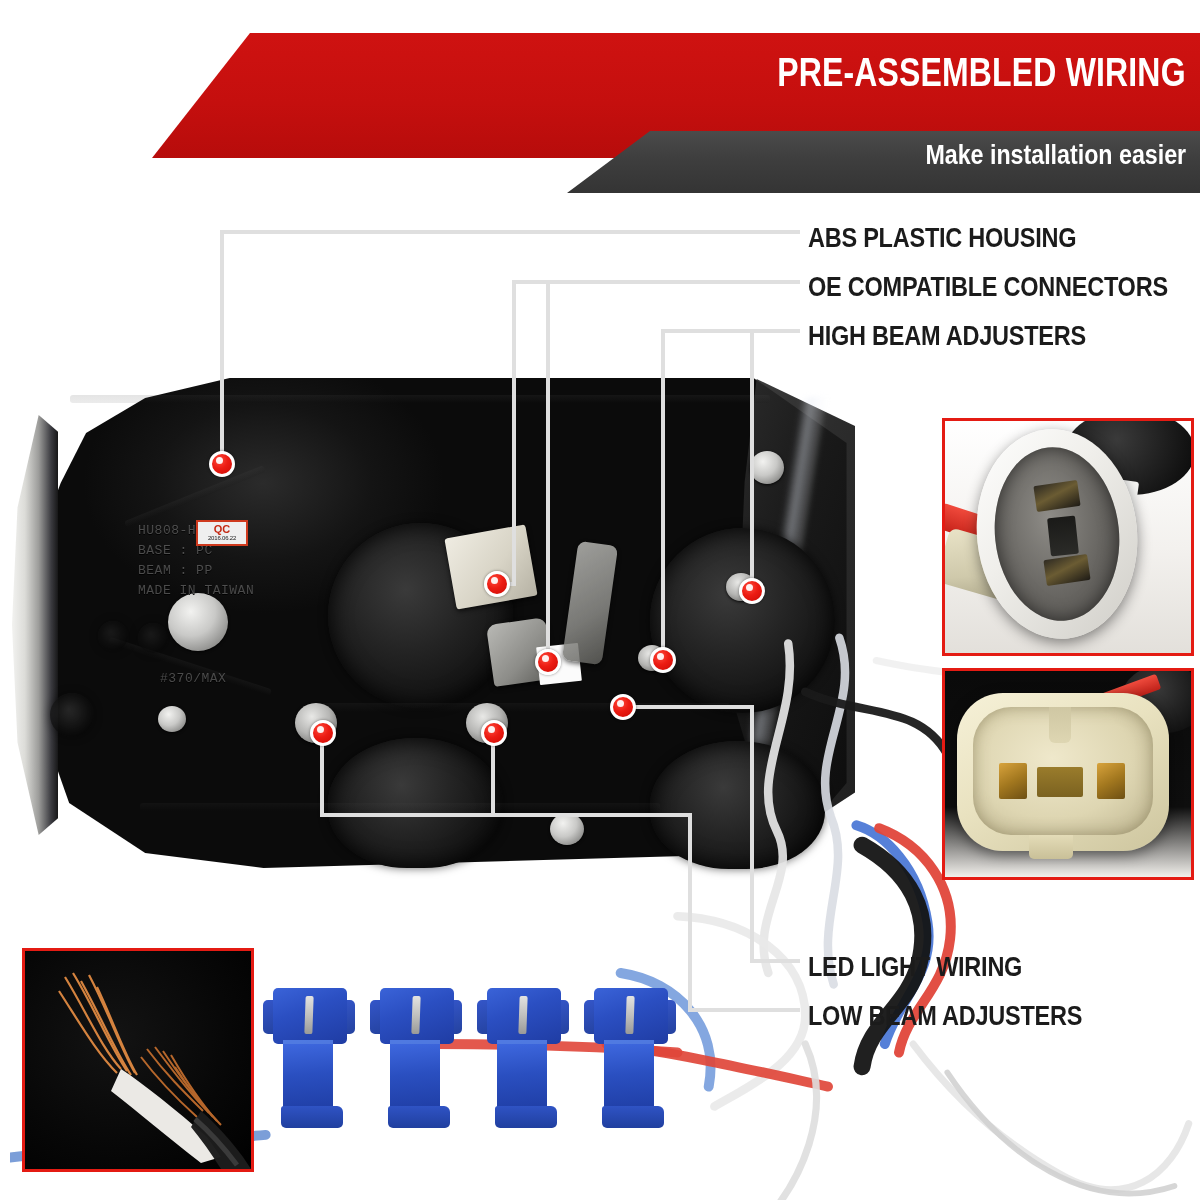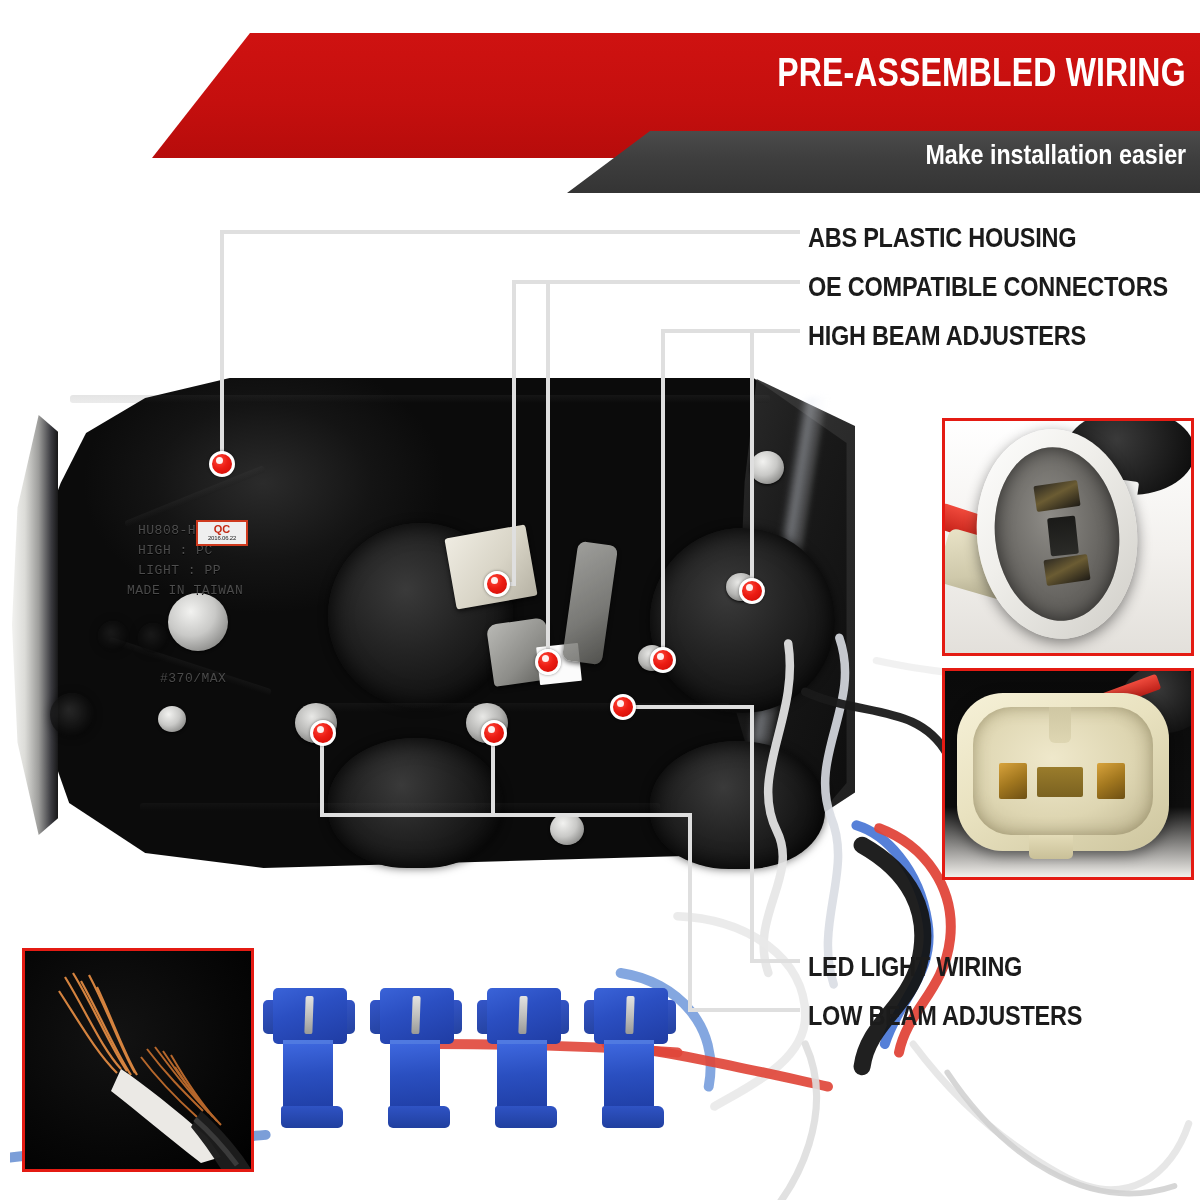--- a/index.html
+++ b/index.html
@@ -233,23 +233,23 @@
     <div class="cap-screw" style="left:148px; top:333px; width:28px; height:26px;"></div>
     <div class="cap-screw" style="left:540px; top:440px; width:34px; height:32px;"></div>
     <div class="cap-screw" style="left:740px; top:78px; width:34px; height:33px;"></div>
 
     <div class="adj-screw" style="left:285px; top:330px; width:42px; height:40px;"></div>
     <div class="adj-screw" style="left:456px; top:330px; width:42px; height:40px;"></div>
     <div class="adj-screw" style="left:716px; top:200px; width:30px; height:28px;"></div>
     <div class="adj-screw" style="left:628px; top:272px; width:28px; height:26px;"></div>
 
     <div class="emboss" style="left:128px; top:150px;">HU808-H0</div>
-    <div class="emboss" style="left:128px; top:170px;">HIGH : PC</div>
-    <div class="emboss" style="left:128px; top:190px;">LIGHT : PP</div>
-    <div class="emboss" style="left:117px; top:210px;">MADE IN TAIWAN</div>
+    <div class="emboss" style="left:128px; top:170px;">BASE : PC</div>
+    <div class="emboss" style="left:128px; top:190px;">BEAM : PP</div>
+    <div class="emboss" style="left:128px; top:210px;">MADE IN TAIWAN</div>
     <div class="emboss" style="left:150px; top:298px;">#370/MAX</div>
 
     <svg class="leaders" style="z-index:13;" viewBox="0 0 845 500" width="845" height="500">
       <g fill="none" stroke-linecap="round">
         <path d="M548 18 C 556 70, 520 110, 540 150 C 556 182, 520 210, 534 250" stroke="#e6e6e6" stroke-width="6" opacity=".92"></path>
         <path d="M584 14 C 600 60, 562 96, 578 140 C 594 178, 566 214, 580 258" stroke="#d9dde3" stroke-width="6" opacity=".9"></path>
         <path d="M610 30 C 680 46, 718 34, 726 70 C 732 98, 700 108, 684 136" stroke="#efefef" stroke-width="5" opacity=".88"></path>
         <path d="M560 52 C 600 70, 640 60, 660 96" stroke="#1a1a1a" stroke-width="6" opacity=".95"></path>
         <path d="M596 146 C 616 152, 640 176, 646 214 C 652 250, 626 268, 616 300" stroke="#4d79d6" stroke-width="7" opacity=".95"></path>
         <path d="M612 148 C 644 160, 666 190, 662 226 C 658 262, 632 276, 626 306" stroke="#e0463a" stroke-width="7" opacity=".95"></path>

